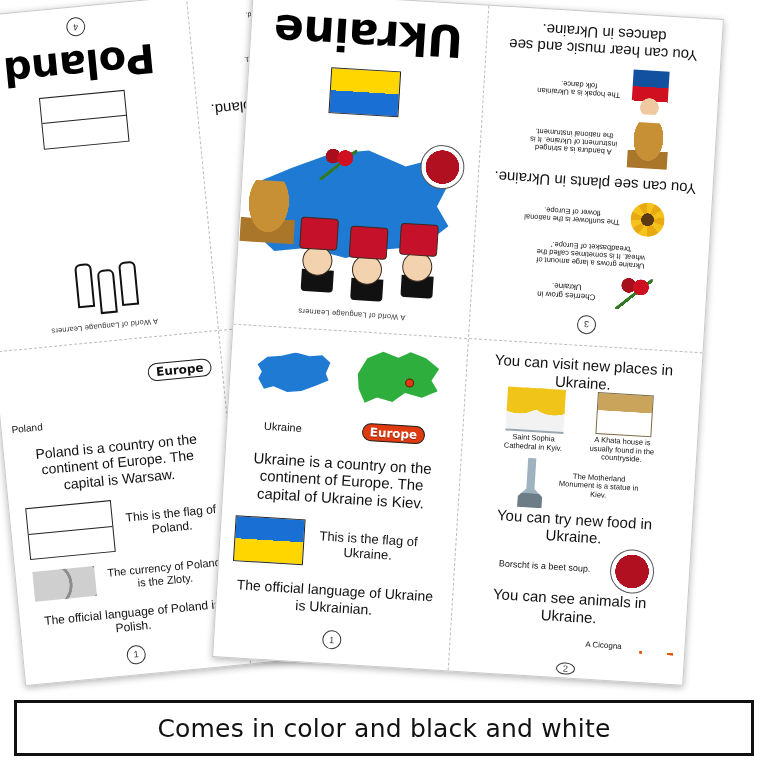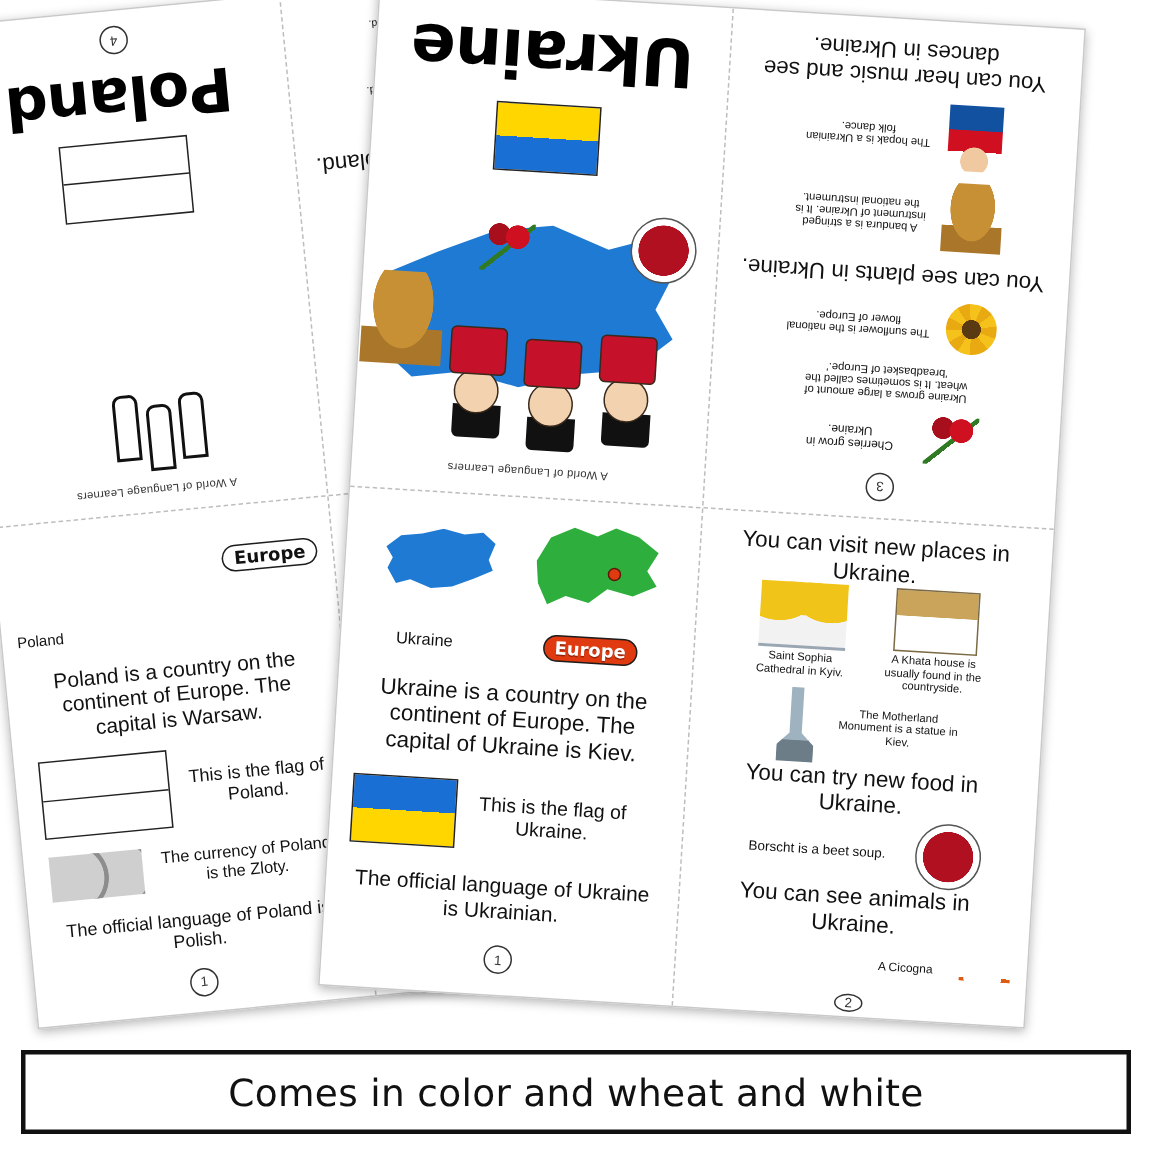--- a/index.html
+++ b/index.html
@@ -538,16 +538,16 @@
         <div class="row" style="gap:10px; width:100%; align-items:center; justify-content:flex-end;">
           <div class="tiny-text" style="font-size:8px; width:52px;">A Cicogna</div>
           <div class="pic stork"></div>
         </div>
         <div class="page-num">2</div>
       </div>
     </div>
   </div>
 
   <div class="banner">
-    <div class="banner-text">Comes in color and wheat and white</div>
+    <div class="banner-text">Comes in color and black and white</div>
   </div>
 
 </div>
 
 </body></html>

